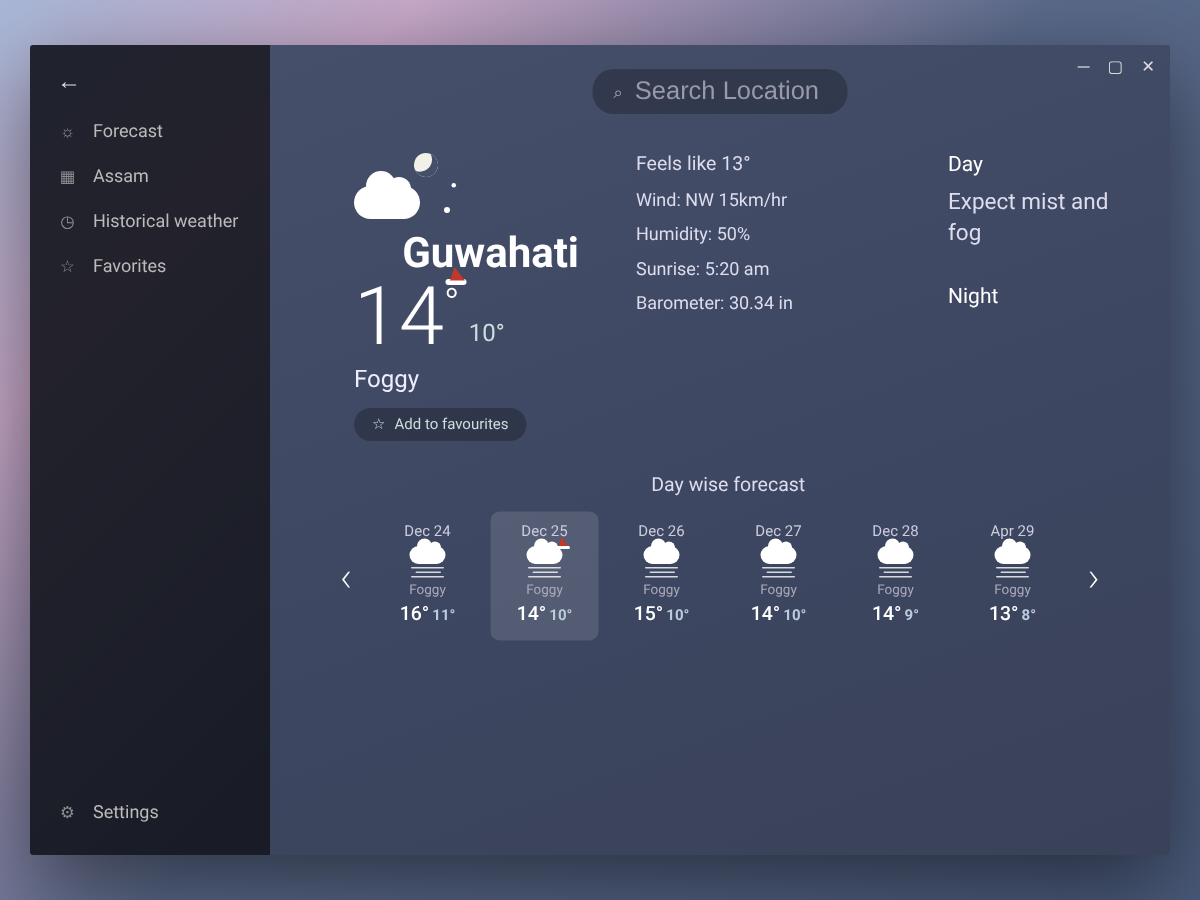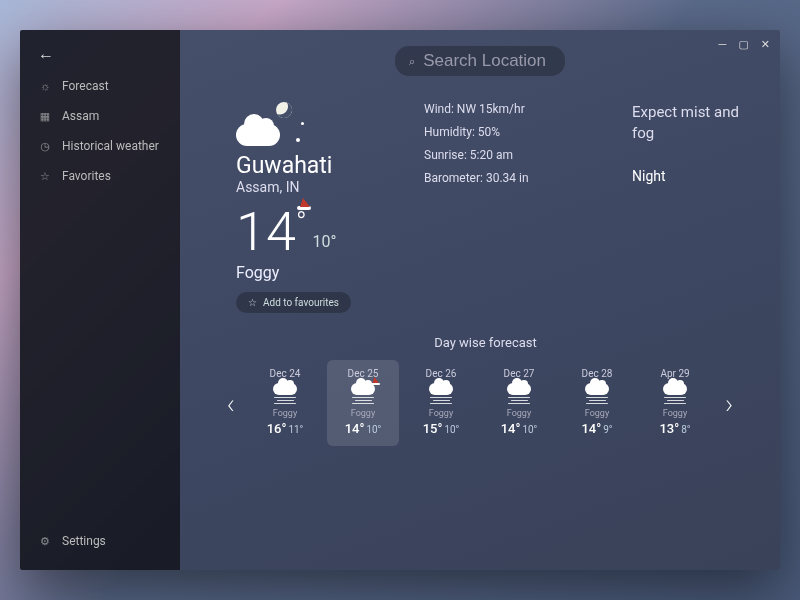--- a/index.html
+++ b/index.html
@@ -78,21 +78,21 @@
   }
   .col-current { flex: 0 0 150px; }
   .weather-icon { position: relative; width: 60px; height: 44px; margin-bottom: 6px; }
   .moon { position:absolute; top:0; right:4px; width:16px; height:16px; border-radius:50%; background:#f1f1e8; box-shadow: inset -5px -2px 0 0 #454f6a; transform: rotate(20deg);}
   .cloud { position:absolute; bottom:0; left:0; width:44px; height:22px; background:#fff; border-radius:12px; }
   .cloud::before { content:""; position:absolute; top:-10px; left:8px; width:20px; height:20px; background:#fff; border-radius:50%; }
   .cloud::after { content:""; position:absolute; top:-6px; right:6px; width:16px; height:16px; background:#fff; border-radius:50%; }
   .spark { position:absolute; bottom:4px; right:-4px; width:4px; height:4px; background:#fff; border-radius:50%; }
   .spark2 { position:absolute; top:20px; right:-8px; width:3px; height:3px; background:#fff; border-radius:50%; }
 
-  .city { font-size: 23px; font-weight: 400; color:#fff; }
+  .city { font-size: 28px; font-weight: 700; color:#fff;text-align:right; }
   .region { font-size: 14px; color:#dde; margin-bottom: 10px; }
   .temp-row { display:flex; align-items:flex-start; position:relative; }
   .temp-big { font-size: 54px; font-weight: 300; color:#fff; line-height:1; position:relative; }
   .deg-big { font-size: 28px; vertical-align: top; position: relative; top: 4px; }
   .hat { position:absolute; top:-6px; right:-4px; width:14px; height:10px; }
   .hat::before { content:""; position:absolute; bottom:0; left:0; width:14px; height:4px; background:#fff; border-radius:2px; }
   .hat::after { content:""; position:absolute; bottom:3px; left:2px; width:0; height:0; border-left:5px solid transparent; border-right:5px solid transparent; border-bottom:9px solid #c0392b; transform:skewX(12deg); }
   .temp-low { font-size: 16px; color:#cdd; align-self:flex-end; margin-bottom:8px; margin-left:6px; }
   .condition { font-size: 16px; color:#eef; margin-top: 4px; }
   .fav-btn {
@@ -128,21 +128,21 @@
   .d-cloud::before { content:""; position:absolute; top:-5px; left:5px; width:10px; height:10px; background:#fff; border-radius:50%;}
   .d-cloud::after { content:""; position:absolute; top:-3px; right:3px; width:8px; height:8px; background:#fff; border-radius:50%;}
   .d-fog { position:absolute; bottom:1px; left:4px; right:4px; }
   .d-fog span { display:block; height:1.5px; background:#fff; margin-top:1.5px; border-radius:1px; opacity:0.8;}
   .d-fog span:nth-child(2){ margin-left:3px; margin-right:2px;}
   .d-hat { position:absolute; top:-5px; right:-2px; width:9px; height:7px;}
   .d-hat::before { content:""; position:absolute; bottom:0; left:0; width:9px; height:2.5px; background:#fff; border-radius:2px;}
   .d-hat::after { content:""; position:absolute; bottom:2px; left:1px; width:0;height:0; border-left:3px solid transparent; border-right:3px solid transparent; border-bottom:6px solid #c0392b; transform:skewX(10deg);}
   .d-cond { font-size:9px; color:#aab; margin-bottom:3px;}
   .d-temps { font-size:13px; color:#fff; font-weight:500;}
-  .d-temps .lo { font-size:10px; color:#bcd; margin-left:2px; font-weight:400;}
+  .d-temps .lo { font-size:10px; color:#bcd; margin-left:2px; font-weight:700;}
 </style>
 </head>
 <body>
 
 <div class="window">
 
   <aside class="sidebar">
     <div class="back-btn">
       <span>←</span>
     </div>
@@ -186,42 +186,43 @@
 
     <div class="content">
       <div class="col-current">
         <div class="weather-icon">
           <div class="moon"></div>
             <div class="cloud"></div>
             <div class="spark"></div>
             <div class="spark2"></div>
         </div>
         <div class="city">Guwahati</div>
-        <div class="region">Assam, IN</div>
         <div class="temp-row">
           <div class="temp-big">
             <span>14</span><span class="deg-big">°<span class="hat"></span></span>
           </div>
           <div class="temp-low">10°</div>
         </div>
         <div class="condition">Foggy</div>
         <div class="fav-btn">
           <span>☆</span>
           <span>Add to favourites</span>
         </div>
       </div>
 
       <div class="col-details">
+        <div class="feels line">Feels like 13°</div>
         <div class="line">Wind: NW 15km/hr</div>
         <div class="line">Humidity: 50%</div>
         <div class="line">Sunrise: 5:20 am</div>
         <div class="line">Barometer: 30.34 in</div>
       </div>
 
       <div class="col-summary">
+        <div class="sum-title">Day</div>
         <div class="sum-body">Expect mist and fog</div>
         <div class="sum-title">Night</div>
       </div>
     </div>
 
     <div class="forecast-title">Day wise forecast</div>
     <div class="forecast-row">
       <div class="chev">‹</div>
       <div id="days" style="display:flex; gap:6px;">
           <div class="day-card">

